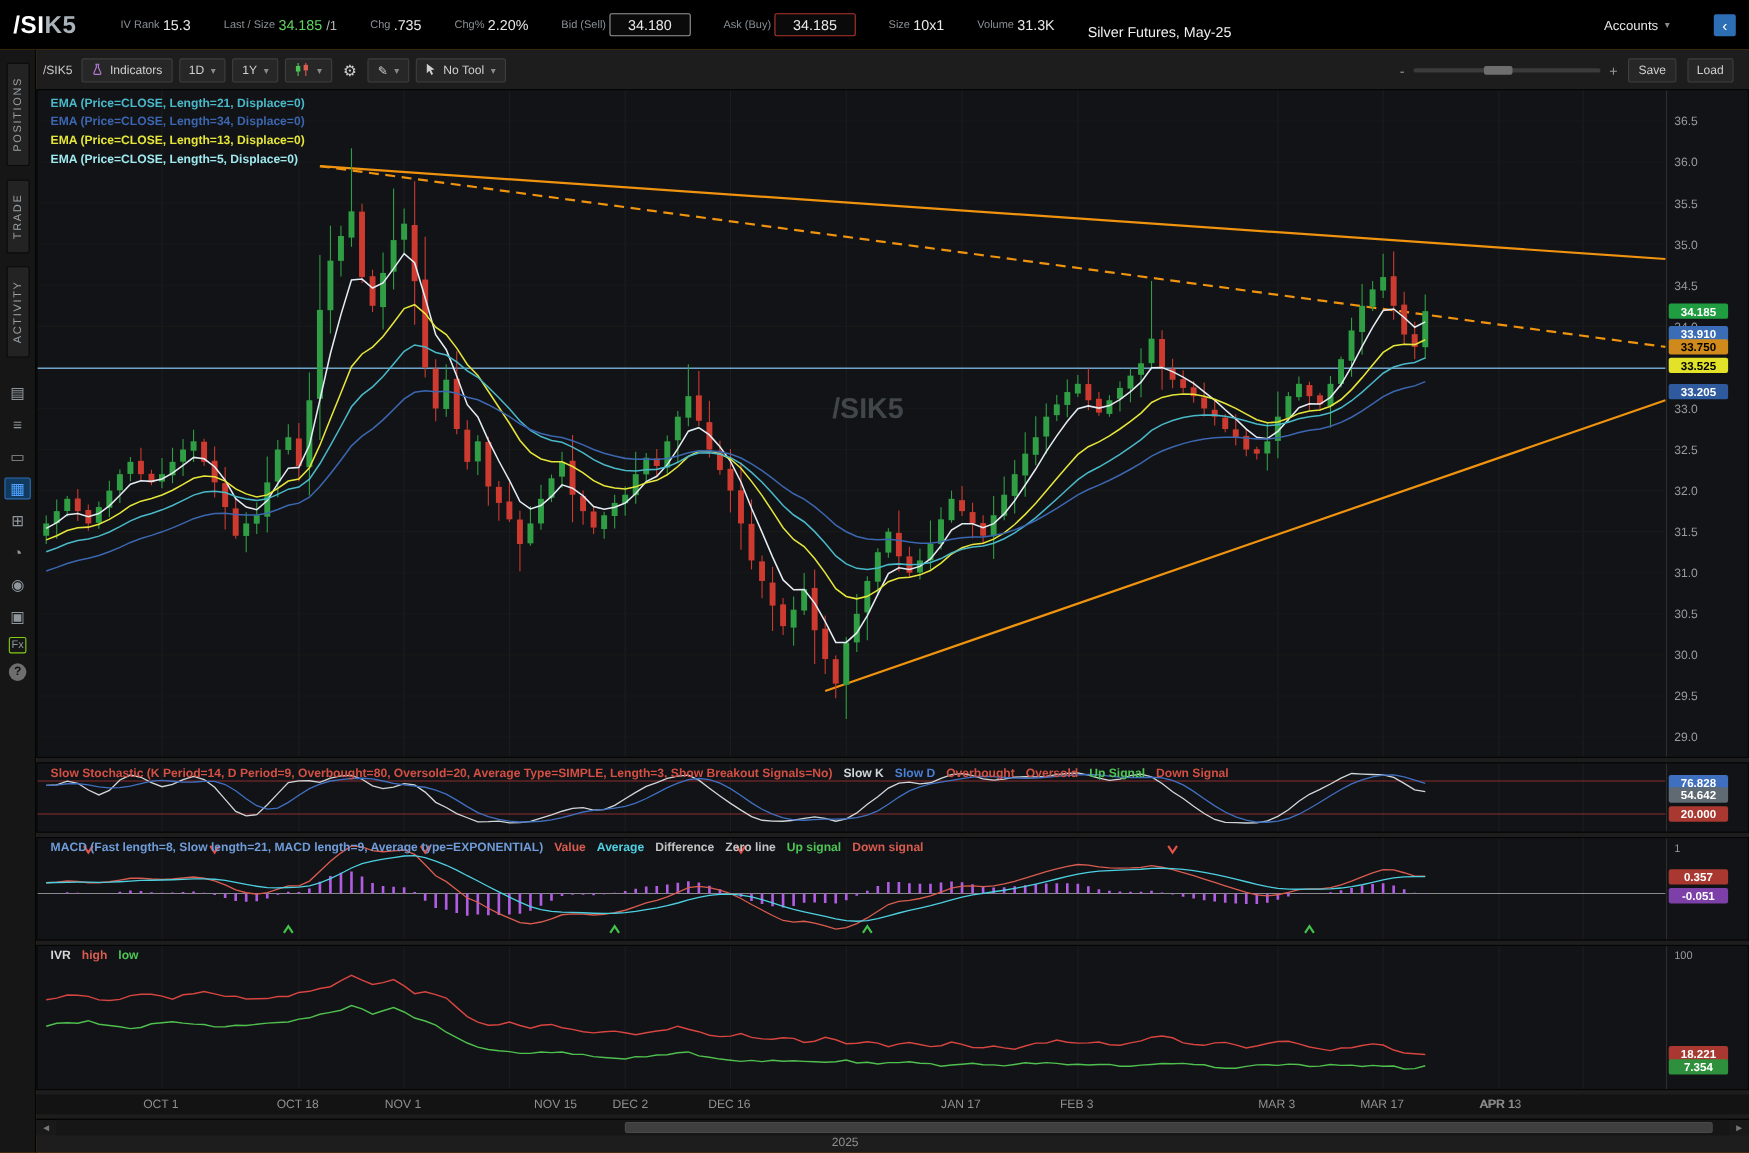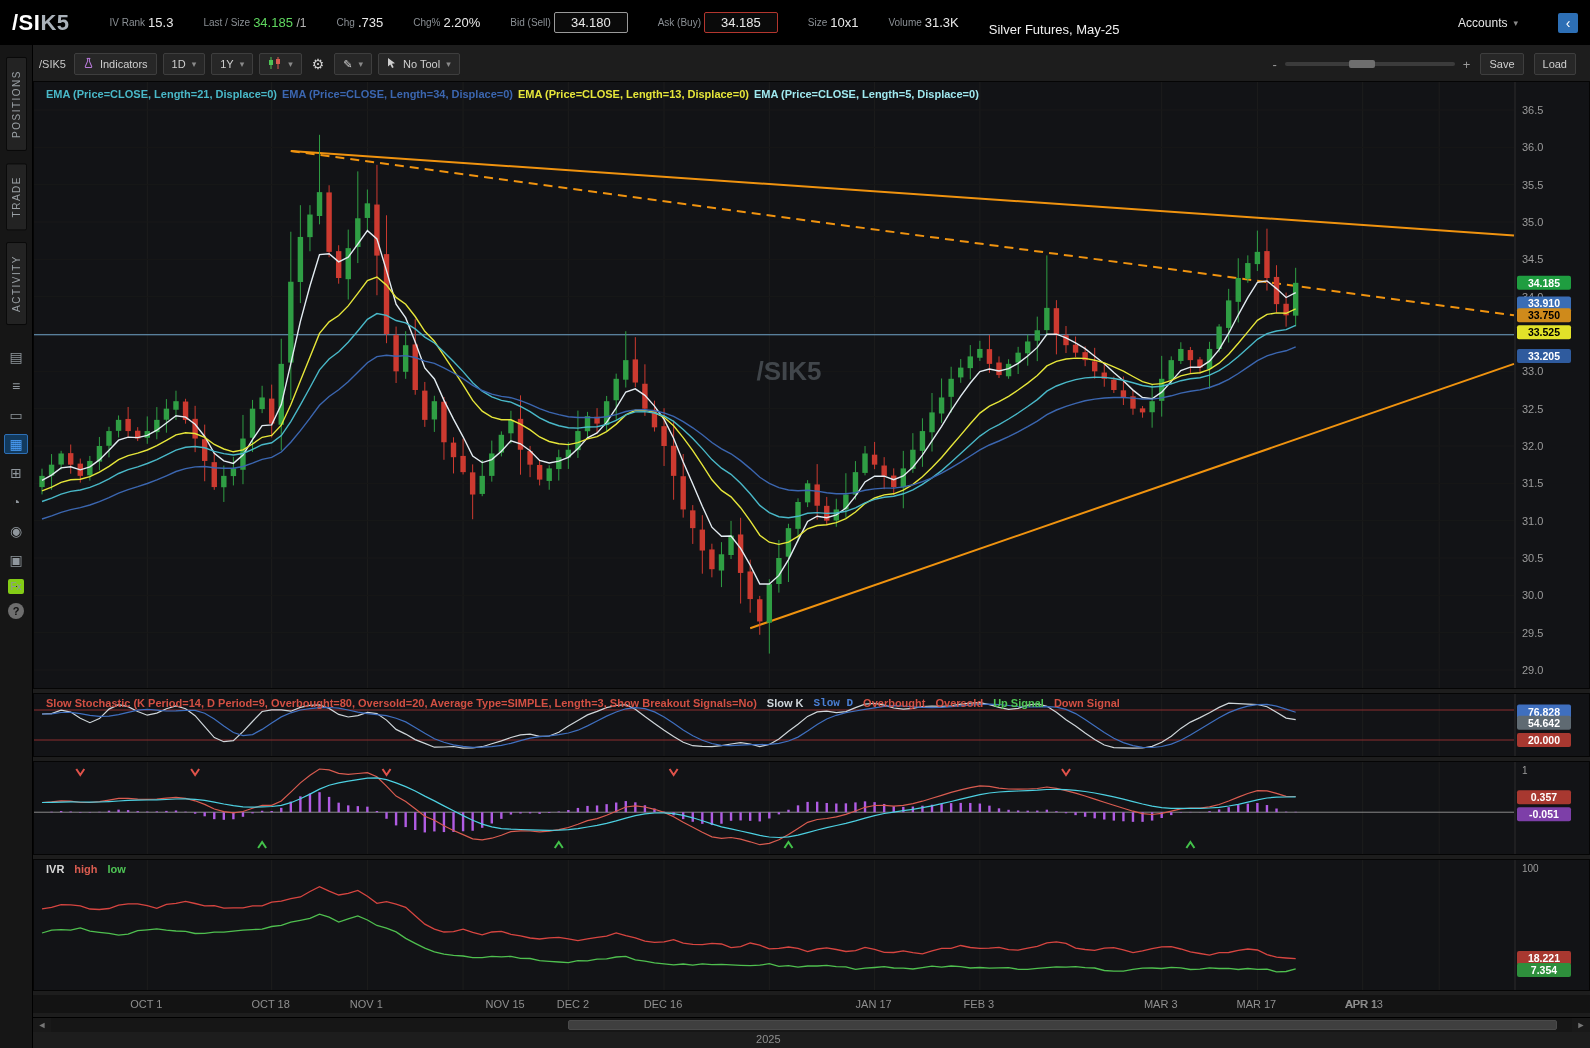--- a/index.html
+++ b/index.html
@@ -21,37 +21,37 @@
 .desc{font-size:13px;color:#f0f0f0;margin-top:13px;white-space:nowrap}
 .accounts{margin-left:auto;display:flex;align-items:center;gap:6px;font-size:12px;color:#e6e6e6}
 .collapse{width:20px;height:20px;background:#2d6fb5;color:#fff;display:flex;align-items:center;justify-content:center;border-radius:2px;font-size:14px;margin-left:10px}
 
 .bodyrow{display:flex;height:1003px}
 .rail{width:35px;background:#161616;display:flex;flex-direction:column;align-items:center;padding-top:12px;gap:12px;border-right:1px solid #000}
 .rail-tab{writing-mode:vertical-rl;transform:rotate(180deg);font-size:10px;letter-spacing:1.5px;color:#9aa0a5;background:#232323;padding:12px 4px;border:1px solid #0a0a0a;border-radius:2px;cursor:default}
 .rail-icons{display:flex;flex-direction:column;gap:9px;margin-top:10px;align-items:center}
 .ricon{width:24px;height:20px;display:flex;align-items:center;justify-content:center;color:#8f969c;font-size:14px}
 .ricon.active{color:#4da3ff;background:#123a5e;border:1px solid #2d6fb5;border-radius:2px}
-.ricon.fx{font-size:10px;border:7px solid #84cc16;border-radius:2px;width:16px;height:15px}
+.ricon.fx{font-size:10px;border:1px solid #84cc16;border-radius:2px;width:16px;height:15px}
 .ricon.help{width:16px;height:16px;border-radius:50%;background:#6e6e6e;color:#101010;font-size:11px;font-weight:700}
 .content{flex:1;display:flex;flex-direction:column;background:#1d1d1d;padding-top:6px;gap:4px}
 
 .toolbar{height:26px;display:flex;align-items:center;gap:6px;padding:0 6px}
 .tb-sym{font-size:11px;color:#c9c9c9;margin-right:2px}
 .tb-btn{height:22px;background:#272727;border:1px solid #3e3e3e;border-radius:2px;color:#cfcfcf;font-size:11px;display:flex;align-items:center;gap:6px;padding:0 8px;white-space:nowrap}
 .tb-plain{height:22px;display:flex;align-items:center;padding:0 4px;color:#cfcfcf;font-size:14px}
 .caret{color:#8a8a8a;font-size:9px}
 .tb-right{margin-left:auto;display:flex;align-items:center;gap:10px;padding-right:8px}
 .zoom{display:flex;align-items:center;gap:8px;color:#9a9a9a;font-size:13px}
 .zoom-track{width:170px;height:4px;background:#3b3b3b;border-radius:2px;position:relative}
 .zoom-thumb{position:absolute;left:38%;top:-2px;width:26px;height:8px;background:#6e6e6e;border-radius:2px}
 
 .pane{position:relative;background:#121316;border:1px solid #050505}
 .pane svg{display:block}
-.price-legend{position:absolute;top:6px;left:12px;display:flex;flex-direction:row;gap:5px;font-size:11px;font-weight:700}
+.price-legend{position:absolute;top:6px;left:12px;display:flex;flex-direction:column;gap:5px;font-size:11px;font-weight:700}
 .sub-legend{position:absolute;top:3px;left:12px;font-size:11px;font-weight:700;display:flex;gap:10px;white-space:nowrap}
 .time-axis{position:relative;height:18px;background:#131313}
 .time-axis span{position:absolute;top:3px;transform:translateX(-50%);font-size:11px;color:#8f8f8f;white-space:nowrap}
 
 .scrollbar{height:15px;background:#191919;display:flex;align-items:center;position:relative;border-top:1px solid #000}
 .sb-arrow{width:18px;text-align:center;color:#777;font-size:9px}
 .sb-track{flex:1;height:100%;position:relative;background:#161616}
 .sb-thumb{position:absolute;left:34%;width:65%;top:2px;bottom:2px;background:#3f3f3f;border-radius:2px;border:1px solid #4a4a4a}
 </style>
 </head>
@@ -539,21 +539,21 @@
             <rect x="1483" y="10.585999999999999" width="54" height="14" rx="2" fill="#3f6fbf"></rect>
             <text x="1510" y="21.586" fill="#fff" font-size="10.5" text-anchor="middle" font-weight="bold">76.828</text>
             <rect x="1483" y="21.678999999999995" width="54" height="14" rx="2" fill="#5f6a72"></rect>
             <text x="1510" y="32.678999999999995" fill="#fff" font-size="10.5" text-anchor="middle" font-weight="bold">54.642</text>
             <rect x="1483" y="39" width="54" height="14" rx="2" fill="#a83830"></rect>
             <text x="1510" y="50" fill="#fff" font-size="10.5" text-anchor="middle" font-weight="bold">20.000</text>
           </svg>
         <div class="sub-legend">
           <span style="color: rgb(210, 79, 67);">Slow Stochastic (K Period=14, D Period=9, Overbought=80, Oversold=20, Average Type=SIMPLE, Length=3, Show Breakout Signals=No)</span>
           <span style="color: rgb(207, 214, 218);">Slow K</span>
-          <span style="color: rgb(74, 127, 212); font-family: Liberation Mono, monospace;">Slow D</span>
+          <span style="color: rgb(74, 127, 212);">Slow D</span>
           <span style="color: rgb(210, 79, 67);">Overbought</span>
           <span style="color: rgb(210, 79, 67);">Oversold</span>
           <span style="color: rgb(78, 196, 85);">Up Signal</span>
           <span style="color: rgb(210, 79, 67);">Down Signal</span>
         </div>
       </div>
 
       <div class="pane">
         <svg id="svg-macd" width="1555" height="92">
             <line x1="113.27000000000001" x2="113.27000000000001" y1="0" y2="92" stroke="#1d1d1d"></line>
@@ -713,20 +713,29 @@
             <path d="M750.46 86 L754.46 80 L758.46 86" stroke="#43c24a" stroke-width="2" fill="none"></path>
             <path d="M1027.99 7 L1031.99 13 L1035.99 7" stroke="#e0524a" stroke-width="2" fill="none"></path>
             <path d="M1152.4 86 L1156.4 80 L1160.4 86" stroke="#43c24a" stroke-width="2" fill="none"></path>
             <line x1="1481" x2="1481" y1="0" y2="92" stroke="#2d2d2d"></line>
             <text x="1488" y="12.10526315789474" fill="#9b9b9b" font-size="10">1</text>
             <rect x="1483" y="28.178947368421056" width="54" height="14" rx="2" fill="#a83830"></rect>
             <text x="1510" y="39.178947368421056" fill="#fff" font-size="10.5" text-anchor="middle" font-weight="bold">0.357</text>
             <rect x="1483" y="45.357894736842105" width="54" height="14" rx="2" fill="#7d3fa8"></rect>
             <text x="1510" y="56.357894736842105" fill="#fff" font-size="10.5" text-anchor="middle" font-weight="bold">-0.051</text>
           </svg>
+        <div class="sub-legend">
+          <span style="color: rgb(111, 156, 217);">MACD (Fast length=8, Slow length=21, MACD length=9, Average type=EXPONENTIAL)</span>
+          <span style="color: rgb(217, 92, 80);">Value</span>
+          <span style="color: rgb(77, 208, 225);">Average</span>
+          <span style="color: rgb(194, 194, 194);">Difference</span>
+          <span style="color: rgb(194, 194, 194);">Zero line</span>
+          <span style="color: rgb(78, 196, 85);">Up signal</span>
+          <span style="color: rgb(217, 92, 80);">Down signal</span>
+        </div>
       </div>
 
       <div class="pane">
         <svg id="svg-ivr" width="1555" height="130">
             <line x1="113.27000000000001" x2="113.27000000000001" y1="0" y2="130" stroke="#1d1d1d"></line>
             <line x1="237.68" x2="237.68" y1="0" y2="130" stroke="#1d1d1d"></line>
             <line x1="333.38" x2="333.38" y1="0" y2="130" stroke="#1d1d1d"></line>
             <line x1="429.08000000000004" x2="429.08000000000004" y1="0" y2="130" stroke="#1d1d1d"></line>
             <line x1="534.35" x2="534.35" y1="0" y2="130" stroke="#1d1d1d"></line>
             <line x1="630.0500000000001" x2="630.0500000000001" y1="0" y2="130" stroke="#1d1d1d"></line>

